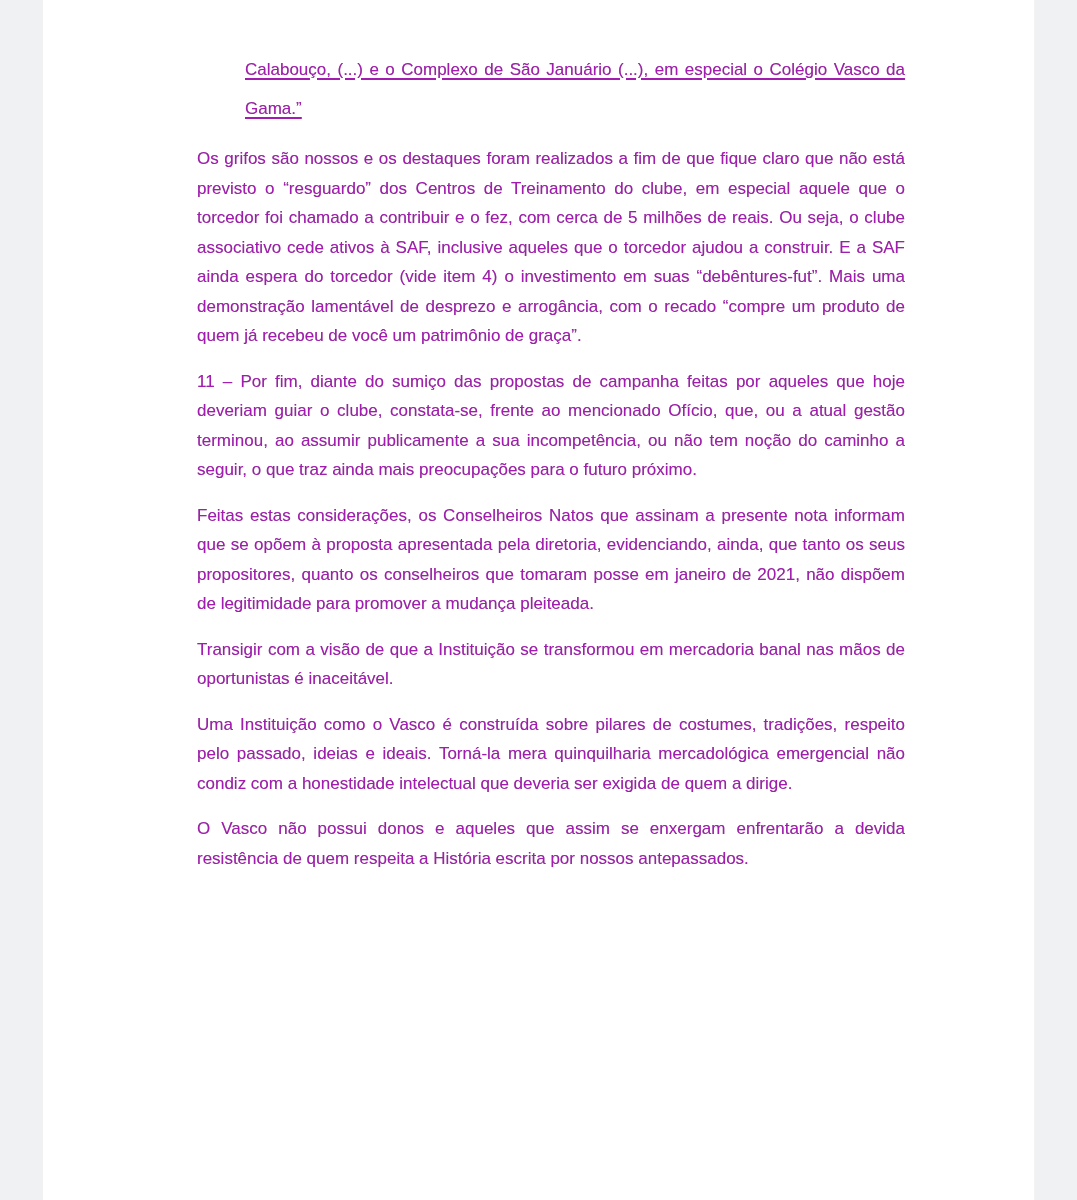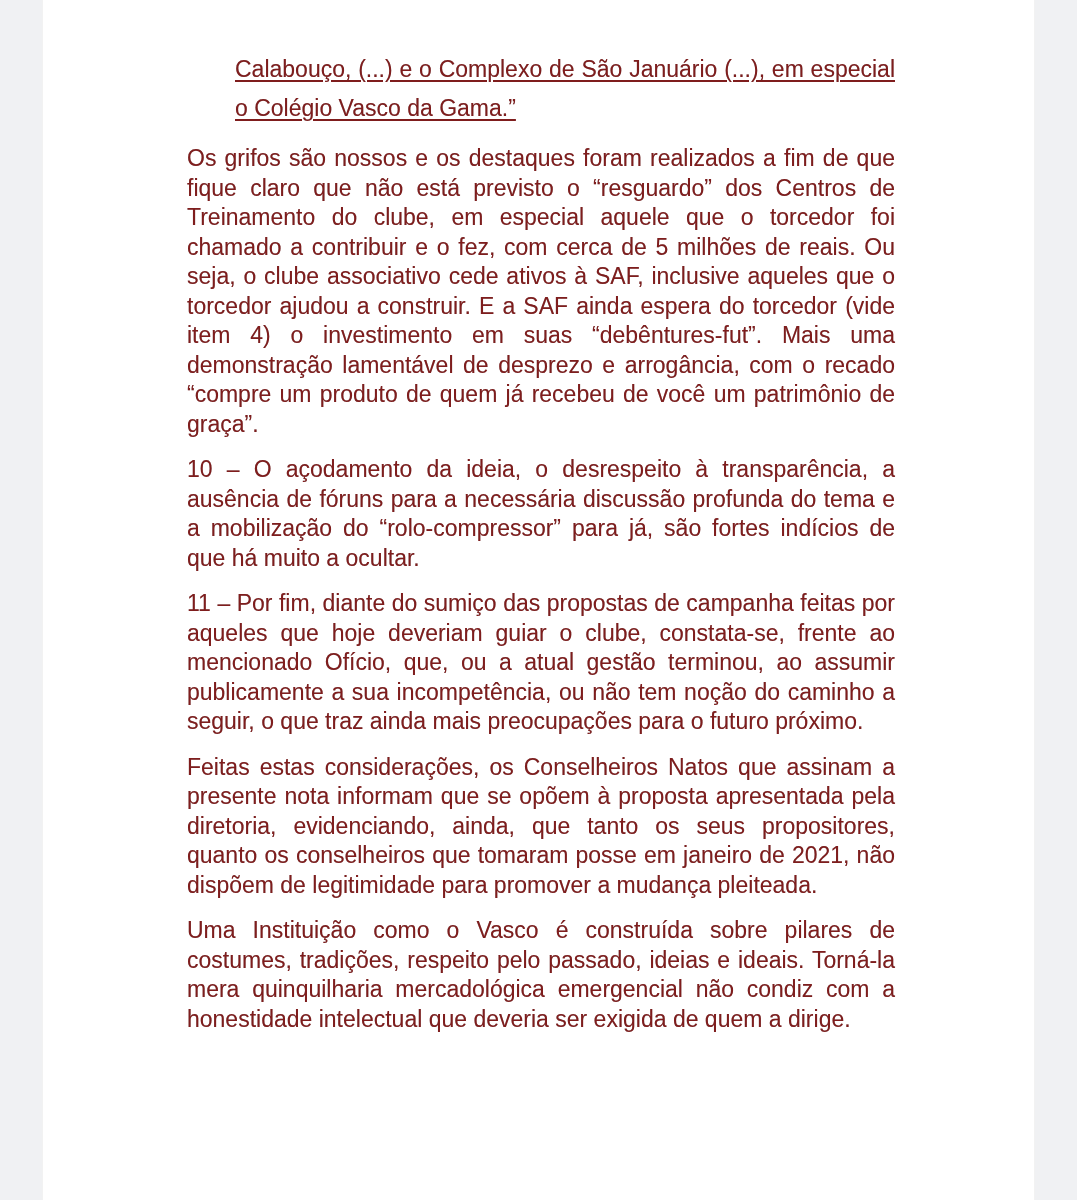--- a/index.html
+++ b/index.html
@@ -24,26 +24,26 @@
     top: 0;
     width: 993px;
     height: 1200px;
     background: #ffffff;
     border-left: 1px solid rgba(0,0,0,0.05);
     border-right: 1px solid rgba(0,0,0,0.05);
     box-sizing: border-box;
   }
   .content {
     position: absolute;
-    left: 144px;
+    left: 154px;
     top: 50px;
     width: 708px;
-    font-size: 23px;
+    font-size: 17px;
     line-height: 29.5px;
-    color: #7f1d1d;
+    color: #a21caf;
     text-align: justify;
     text-shadow: 0 0 0.6px rgba(26,26,26,0.35);
     hyphens: none;
   }
   .quote {
     margin: 0 0 16px 48px;
     line-height: 39px;
   }
   .quote .quote-underlined {
     text-decoration: underline;
@@ -60,25 +60,26 @@
 <div class="canvas">
   <div class="paper">
     <div class="content">
 
       <div class="quote">
         <span class="quote-underlined">Calabouço, (...) e o Complexo de São Januário (...), em especial o Colégio Vasco da Gama.”</span>
       </div>
 
       <p>Os grifos são nossos e os destaques foram realizados a fim de que fique claro que não está previsto o “resguardo” dos Centros de Treinamento do clube, em especial aquele que o torcedor foi chamado a contribuir e o fez, com cerca de 5 milhões de reais. Ou seja, o clube associativo cede ativos à SAF, inclusive aqueles que o torcedor ajudou a construir. E a SAF ainda espera do torcedor (vide item 4) o investimento em suas “debêntures-fut”. Mais uma demonstração lamentável de desprezo e arrogância, com o recado “compre um produto de quem já recebeu de você um patrimônio de graça”.</p>
 
-      <p>10 – O açodamento da ideia, o desrespeito à transparência, a ausência de fóruns para a necessária discussão profunda do tema e a mobilização do “rolo-compressor” para já, são fortes indícios de que há muito a ocultar.</p>
 
       <p>11 – Por fim, diante do sumiço das propostas de campanha feitas por aqueles que hoje deveriam guiar o clube, constata-se, frente ao mencionado Ofício, que, ou a atual gestão terminou, ao assumir publicamente a sua incompetência, ou não tem noção do caminho a seguir, o que traz ainda mais preocupações para o futuro próximo.</p>
 
       <p>Feitas estas considerações, os Conselheiros Natos que assinam a presente nota informam que se opõem à proposta apresentada pela diretoria, evidenciando, ainda, que tanto os seus propositores, quanto os conselheiros que tomaram posse em janeiro de 2021, não dispõem de legitimidade para promover a mudança pleiteada.</p>
 
+      <p>Transigir com a visão de que a Instituição se transformou em mercadoria banal nas mãos de oportunistas é inaceitável.</p>
 
       <p>Uma Instituição como o Vasco é construída sobre pilares de costumes, tradições, respeito pelo passado, ideias e ideais. Torná-la mera quinquilharia mercadológica emergencial não condiz com a honestidade intelectual que deveria ser exigida de quem a dirige.</p>
 
+      <p>O Vasco não possui donos e aqueles que assim se enxergam enfrentarão a devida resistência de quem respeita a História escrita por nossos antepassados.</p>
 
     </div>
   </div>
 </div>
 
 </body></html>

